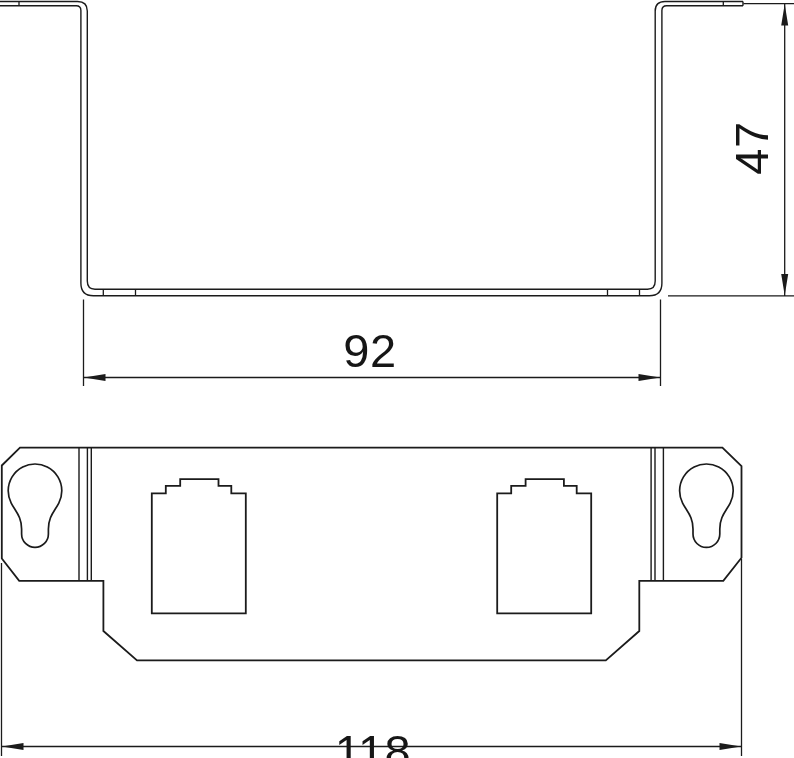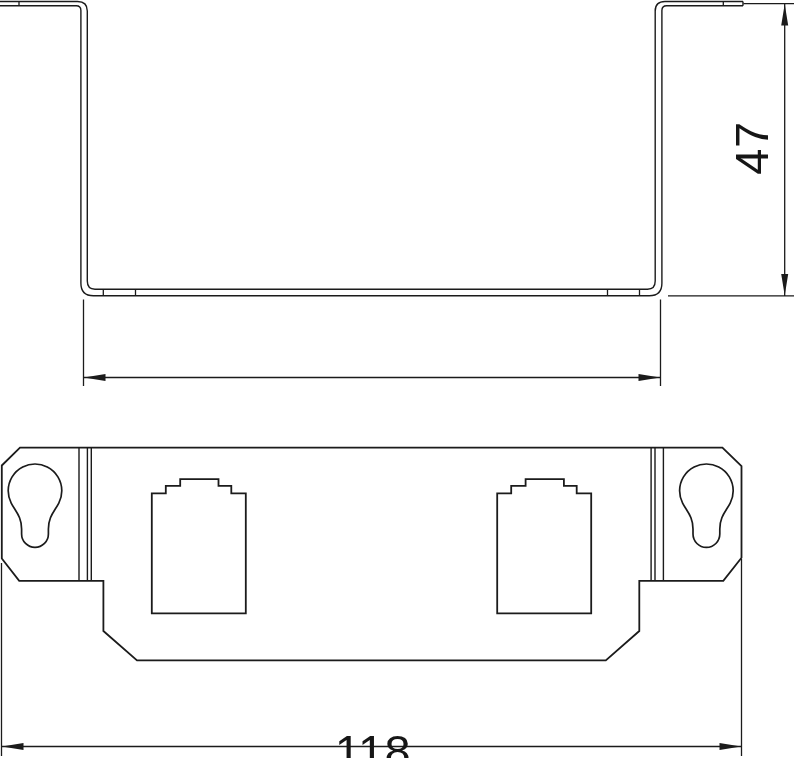--- a/index.html
+++ b/index.html
@@ -44,16 +44,17 @@
       <path d="M 11.2,503.1 A 26.8 26.8 0 1 1 58.8,503.1 C 54.5,511.5 48.4,516.5 48.4,529 L 48.4,534 A 13.4 13.4 0 1 1 21.6,534 L 21.6,529 C 21.6,516.5 15.5,511.5 11.2,503.1 Z" fill="none" stroke="#1b1b1b" stroke-width="1.7" stroke-linecap="butt"></path>
       <path d="M 682.6,503.1 A 26.8 26.8 0 1 1 730.2,503.1 C 725.9,511.5 719.8,516.5 719.8,529 L 719.8,534 A 13.4 13.4 0 1 1 693,534 L 693,529 C 693,516.5 686.9,511.5 682.6,503.1 Z" fill="none" stroke="#1b1b1b" stroke-width="1.7" stroke-linecap="butt"></path>
       <path d="M 151.8,613.4 V 493.4 H 165.8 V 485.8 H 180.2 V 479.2 H 218.5 V 485.8 H 231.3 V 493.4 H 245.8 V 613.4 Z" fill="none" stroke="#1b1b1b" stroke-width="1.8" stroke-linecap="butt"></path>
       <path d="M 497.2,613.4 V 493.4 H 511.2 V 485.8 H 525.6 V 479.2 H 563.9 V 485.8 H 576.7 V 493.4 H 591.2 V 613.4 Z" fill="none" stroke="#1b1b1b" stroke-width="1.8" stroke-linecap="butt"></path>
       <path d="M 1.5,563 V 756 M 741.5,559 V 756 M 2,746.5 H 741" fill="none" stroke="#1b1b1b" stroke-width="1.3" stroke-linecap="butt"></path>
       <path d="M 1.9,746.5 L 23.5,743.1 L 23.5,749.9 Z M 741.1,746.5 L 719.5,743.1 L 719.5,749.9 Z" fill="#1b1b1b" stroke="none" stroke-linecap="butt"></path>
     </svg>
 
   <div class="dim-label v47">47</div>
 
+  <div class="dim-label h92">92</div>
 
   <div class="dim-label h118">118</div>
 
 </div>
 
 </body></html>

